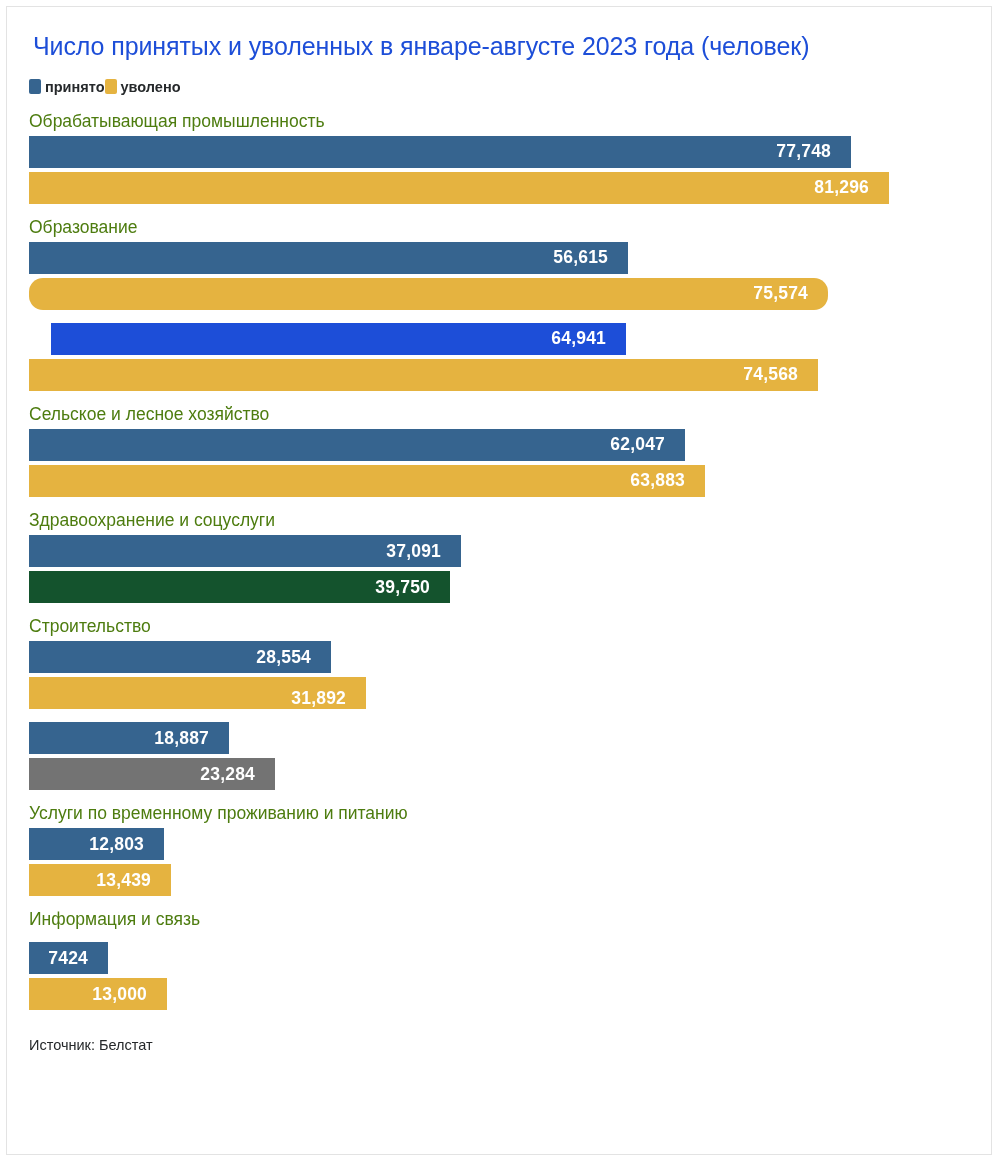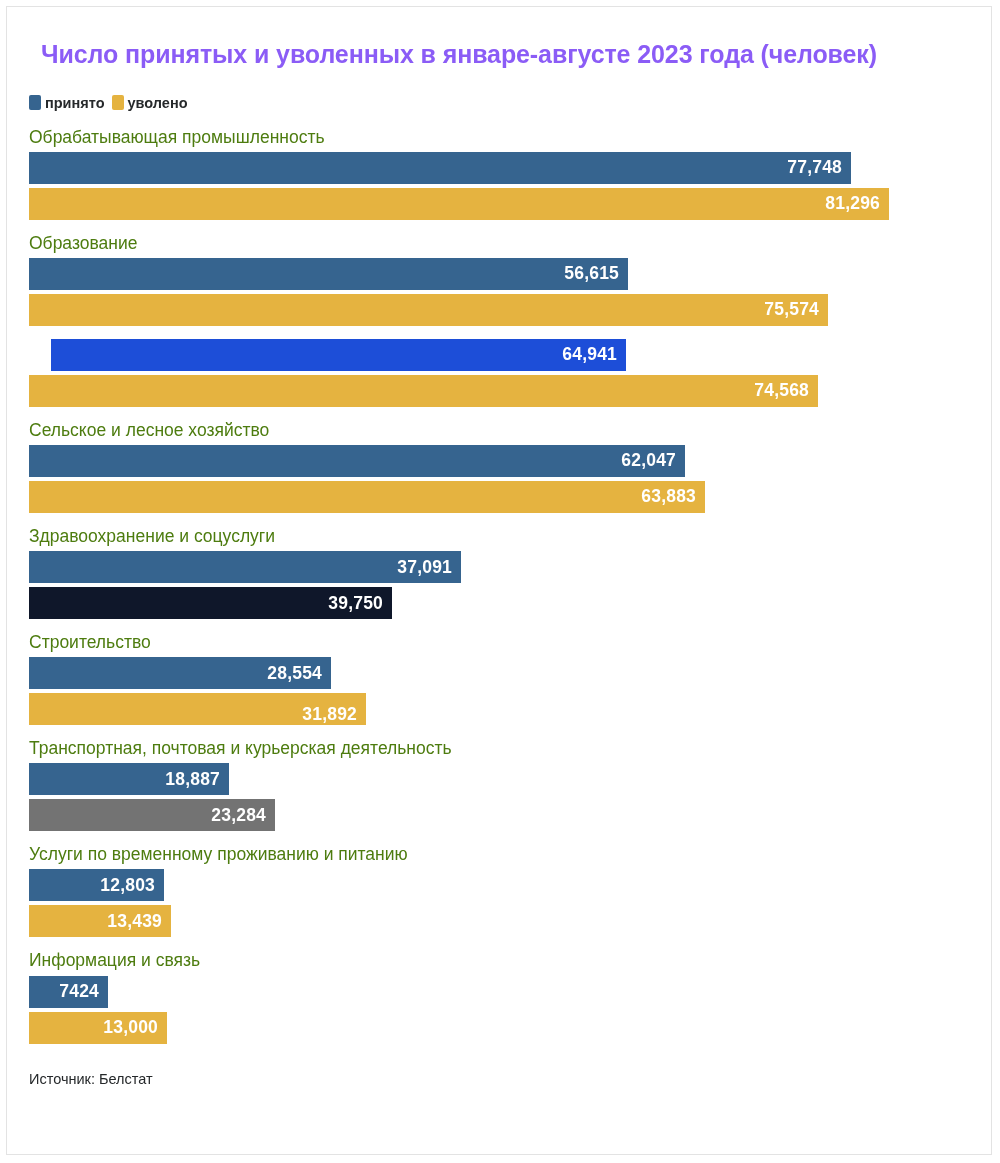--- a/index.html
+++ b/index.html
@@ -21,35 +21,34 @@
     width: 986px;
     height: 1149px;
     background: #ffffff;
     border: 1px solid #e3e3e3;
     box-sizing: border-box;
     overflow: hidden;
   }
 
   
   .chart-title {
-    margin: 12px;
+    margin: 4px;
     padding: 20px 30px 0 22px;
     font-size: 25px;
     line-height: 1.26;
-    font-weight: bold;
-    color: #8b5cf6;
+    font-weight: normal;
+    color: #1d4ed8;
     letter-spacing: -0.1px;
     font-stretch: condensed;
     transform-origin: left top;
   }
 
   .legend {
     display: flex;
     align-items: center;
-    gap: 7px;
     padding: 12px 0 0 22px;
   }
   .legend-item {
     display: flex;
     align-items: center;
     gap: 4px;
   }
   .legend-swatch {
     width: 12px;
     height: 15px;
@@ -86,21 +85,21 @@
     margin-bottom: 4px;
   }
   .bar-row:last-child { margin-bottom: 0; }
 
   .bar {
     height: 32px;
     display: flex;
     align-items: center;
     justify-content: flex-end;
     box-sizing: border-box;
-    padding-right: 9px;
+    padding-right: 20px;
     min-width: 46px;
   }
   .bar.hired   { background: #36648f; }
   .bar.fired   { background: #e5b340; }
 
   .bar-value {
     color: #ffffff;
     font-size: 17.5px;
     font-weight: bold;
     letter-spacing: 0.2px;
@@ -147,21 +146,21 @@
         </div>
       </div>
       <div class="group">
         <div class="group-label">Образование</div>
         <div class="bar-row">
           <div class="bar hired" style="background: rgb(54, 100, 143); width: 599px;">
             <span class="bar-value">56,615</span>
           </div>
         </div>
         <div class="bar-row">
-          <div class="bar fired" style="background: rgb(229, 179, 64); width: 799px;">
+          <div class="bar fired" style="background: rgb(229, 179, 64); width: 799px; border-radius: 14px;">
             <span class="bar-value">75,574</span>
           </div>
         </div>
       </div>
       <div class="group">
         <div class="bar-row">
           <div class="bar hired" style="background: #1d4ed8; width: 575px; margin-left: 22px;">
             <span class="bar-value">64,941</span>
           </div>
         </div>
@@ -185,40 +184,39 @@
         </div>
       </div>
       <div class="group">
         <div class="group-label">Здравоохранение и соцуслуги</div>
         <div class="bar-row">
           <div class="bar hired" style="background: rgb(54, 100, 143); width: 432px;">
             <span class="bar-value">37,091</span>
           </div>
         </div>
         <div class="bar-row">
-          <div class="bar fired" style="background: #0f172a; width: 363px;">
+          <div class="bar fired" style="background: #14532d; width: 421px;">
             <span class="bar-value">39,750</span>
           </div>
         </div>
       </div>
       <div class="group">
         <div class="group-label">Строительство</div>
         <div class="bar-row">
           <div class="bar hired" style="background: rgb(54, 100, 143); width: 302px;">
             <span class="bar-value">28,554</span>
           </div>
         </div>
         <div class="bar-row">
           <div class="bar fired" style="background: rgb(229, 179, 64); width: 337px; align-items: flex-end;">
             <span class="bar-value">31,892</span>
           </div>
         </div>
       </div>
       <div class="group">
-        <div class="group-label">Транспортная, почтовая и курьерская деятельность</div>
         <div class="bar-row">
           <div class="bar hired" style="background: rgb(54, 100, 143); width: 200px;">
             <span class="bar-value">18,887</span>
           </div>
         </div>
         <div class="bar-row">
           <div class="bar fired" style="background: #737373; width: 246px;">
             <span class="bar-value">23,284</span>
           </div>
         </div>
@@ -232,21 +230,21 @@
         </div>
         <div class="bar-row">
           <div class="bar fired" style="background: rgb(229, 179, 64); width: 142px;">
             <span class="bar-value">13,439</span>
           </div>
         </div>
       </div>
       <div class="group">
         <div class="group-label">Информация и связь</div>
         <div class="bar-row">
-          <div class="bar hired" style="background: rgb(54, 100, 143); width: 79px;">
+          <div class="bar hired" style="background: rgb(54, 100, 143); width: 79px; margin-top: 8px;">
             <span class="bar-value">7424</span>
           </div>
         </div>
         <div class="bar-row">
           <div class="bar fired" style="background: rgb(229, 179, 64); width: 138px; text-align: center;">
             <span class="bar-value">13,000</span>
           </div>
         </div>
       </div>
     </div>

